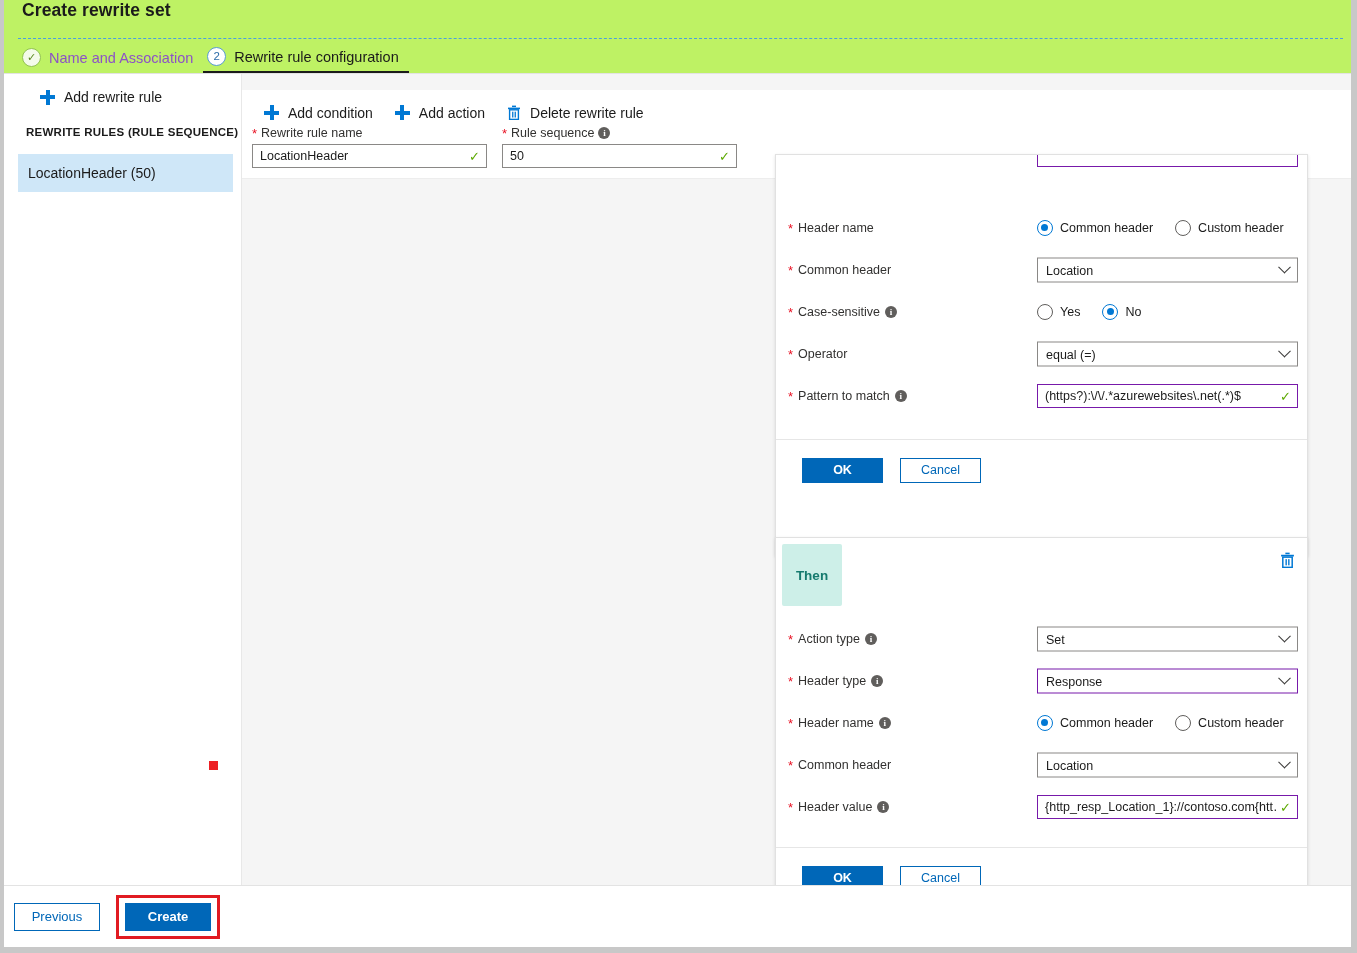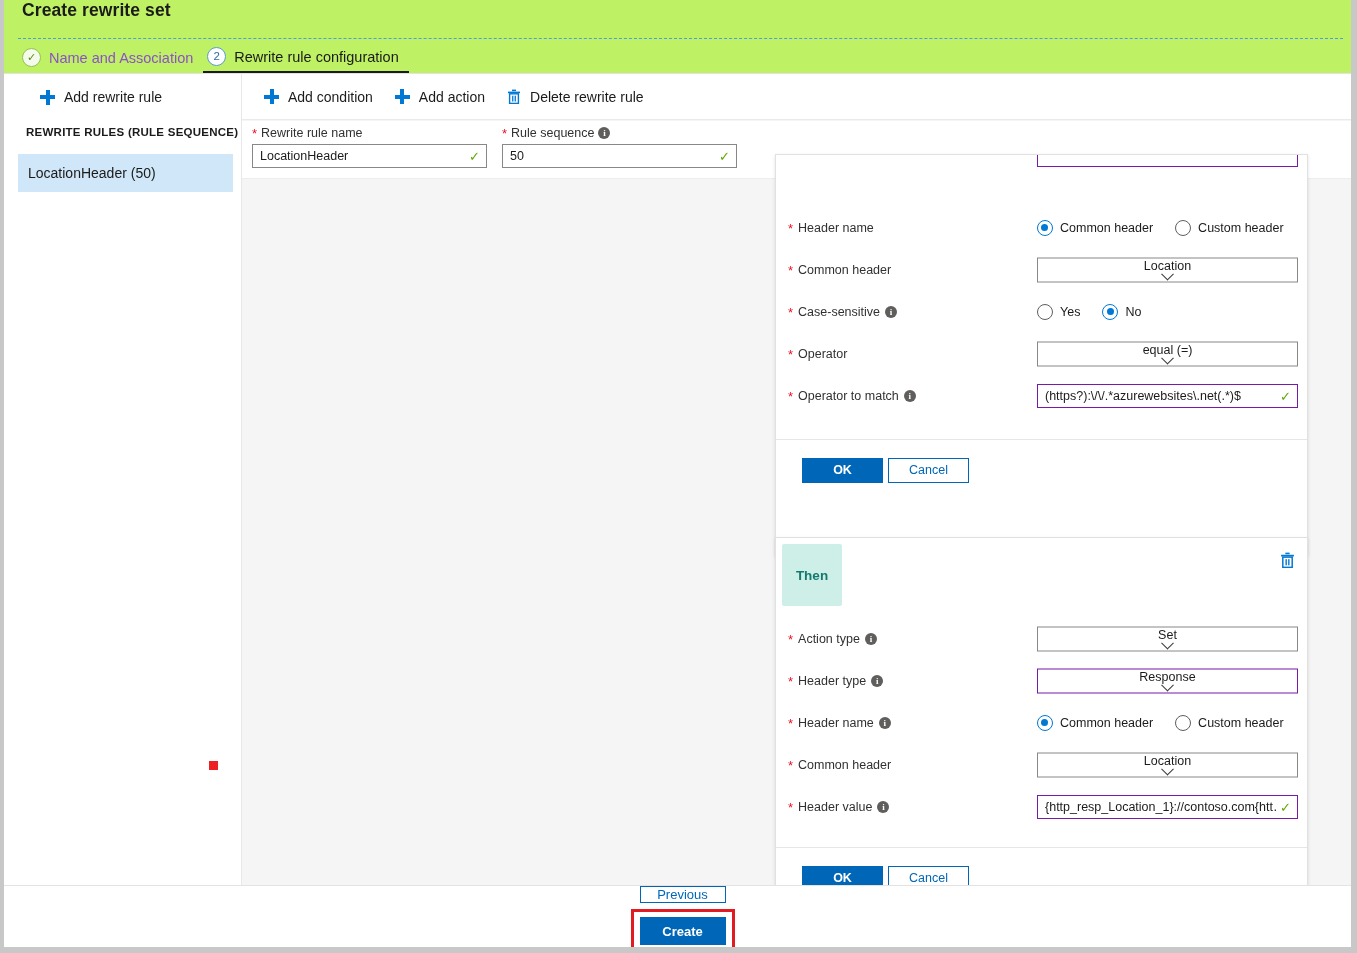--- a/index.html
+++ b/index.html
@@ -132,21 +132,21 @@
   .rule-item.selected { background: #cfe7f8; }
 
   
   .right-pane {
     position: absolute;
     left: 238px; top: 74px; right: 0; bottom: 62px;
     background: #f5f5f5;
   }
   .cmdbar-right {
     position: absolute;
-    left: 0; top: 0; right: 0; height: 46px;
+    left: 0; top: 16px; right: 0; height: 46px;
     background: #ffffff;
     display: flex; align-items: center;
     padding-left: 22px;
     border-bottom: 1px solid #eaeaea;
   }
   .trash-ico {
     position: relative;
     width: 14px; height: 15px;
     flex: 0 0 14px;
   }
@@ -226,21 +226,20 @@
   }
   .sel {
     height: 25px;
     border: 1px solid #8a8886;
     background: #ffffff;
     display: flex; align-items: center;
     padding: 0 8px 0 8px;
     font-size: 12.5px;
     color: #1b1b1b;
     position: relative;
-    flex-direction: column;
   }
   .sel.focused { border: 1px solid #7719aa; }
   .sel .val { flex: 1; }
   .chev {
     width: 9px; height: 9px;
     border-right: 1.4px solid #3b3a39;
     border-bottom: 1.4px solid #3b3a39;
     transform: rotate(45deg) translate(-2px,-2px);
     flex: 0 0 9px;
   }
@@ -263,21 +262,21 @@
     border-radius: 50%;
     background: #0078d4;
   }
   .rtext { font-size: 12.5px; color: #1b1b1b; }
 
   .panel-sep { border-top: 1px solid #e6e6e6; }
   .btnbar {
     height: 60px;
     display: flex; align-items: center;
     padding-left: 26px;
-    gap: 5px;
+    gap: 17px;
   }
   .btn {
     height: 25px;
     min-width: 81px;
     display: flex; align-items: center; justify-content: center;
     font-size: 12.5px;
     cursor: pointer;
     padding: 0 12px;
   }
   .btn.primary {
@@ -324,22 +323,21 @@
 
   
   .footer {
     position: absolute;
     left: 0; right: 0; bottom: 0;
     height: 62px;
     background: #ffffff;
     border-top: 1px solid #e3e3e3;
     display: flex; align-items: center;
     padding-left: 10px;
-    gap: 6px;
-    flex-direction: column;
+    gap: 16px;
   }
   .foot-btn {
     height: 28px;
     min-width: 86px;
     display: flex; align-items: center; justify-content: center;
     font-size: 13px;
     cursor: pointer;
   }
   .foot-btn.outline {
     border: 1px solid #0067b8;
@@ -510,21 +508,21 @@
             <div class="sel">
               <span class="val">equal (=)</span>
               <span class="chev"></span>
             </div>
           </div>
         </div>
 
         <div class="row">
           <div class="rlabel">
             <span class="req">*</span>
-            <span>Operator to match</span>
+            <span>Pattern to match</span>
             <span class="info-ico">i</span>
           </div>
           <div class="rctl">
             <div class="tbox focused">
               <span class="val">(https?):\/\/.*azurewebsites\.net(.*)$</span>
               <span class="ok-check">✓</span>
             </div>
           </div>
         </div>
 

